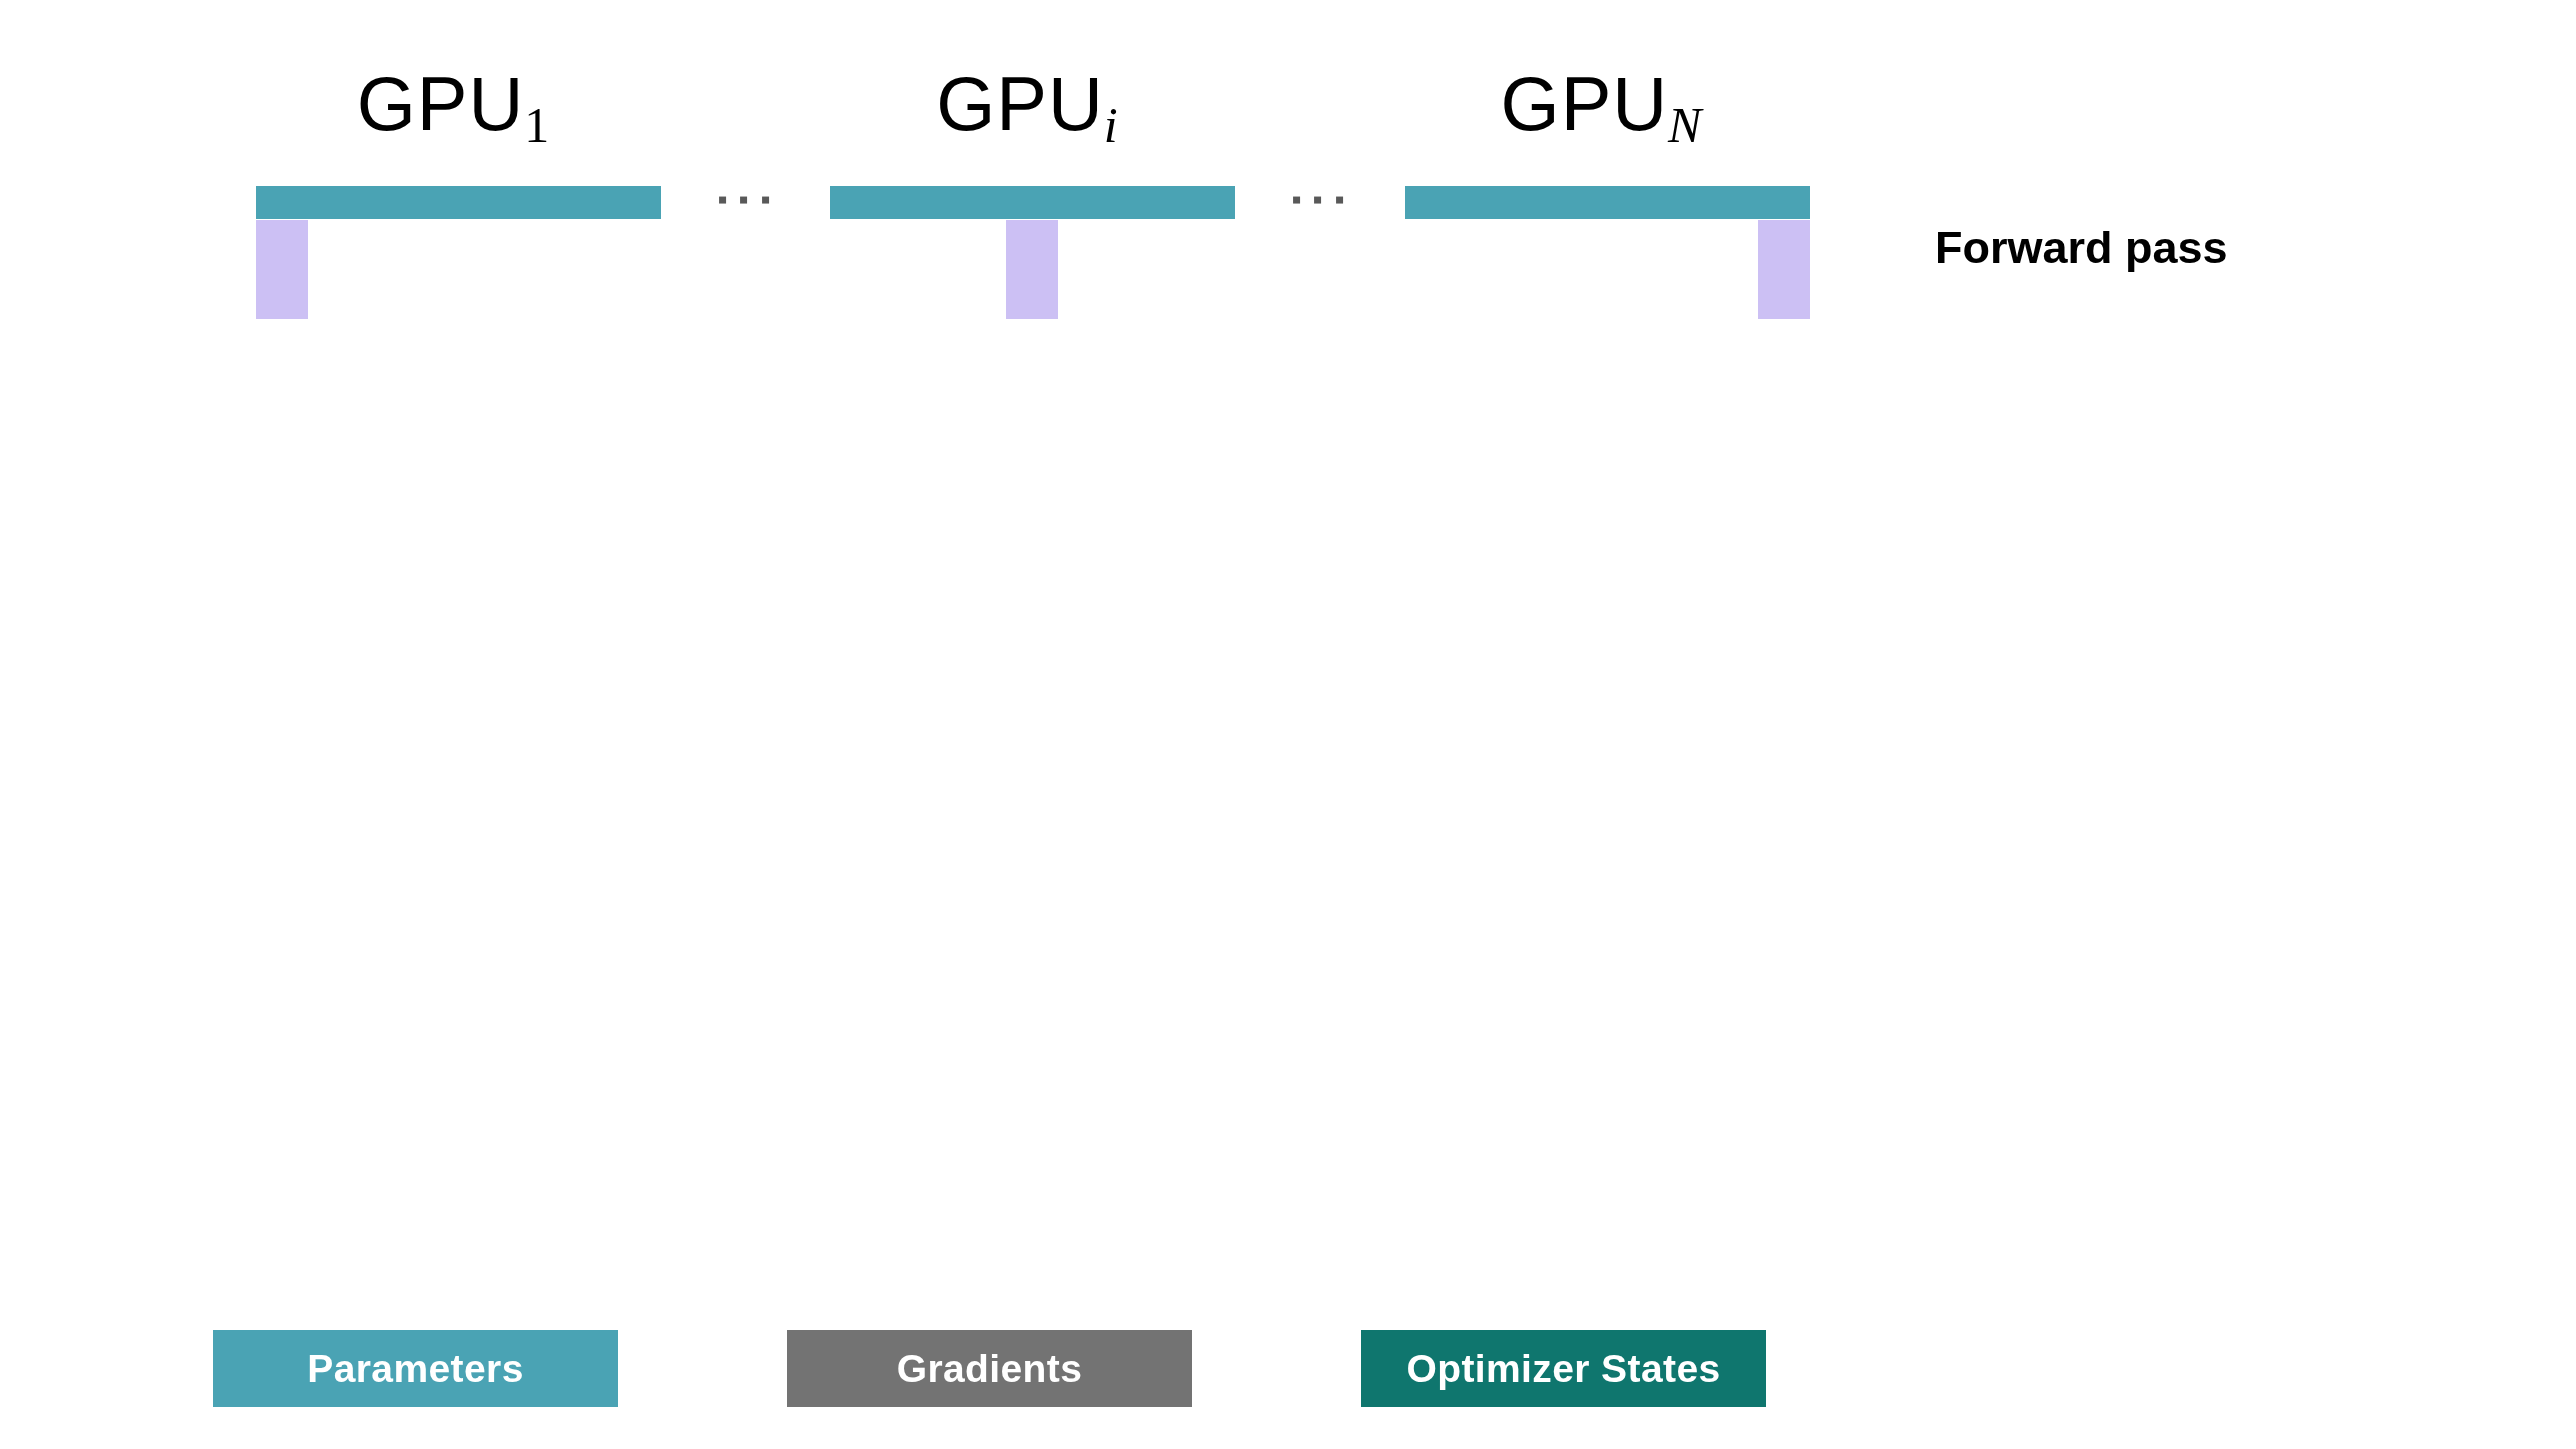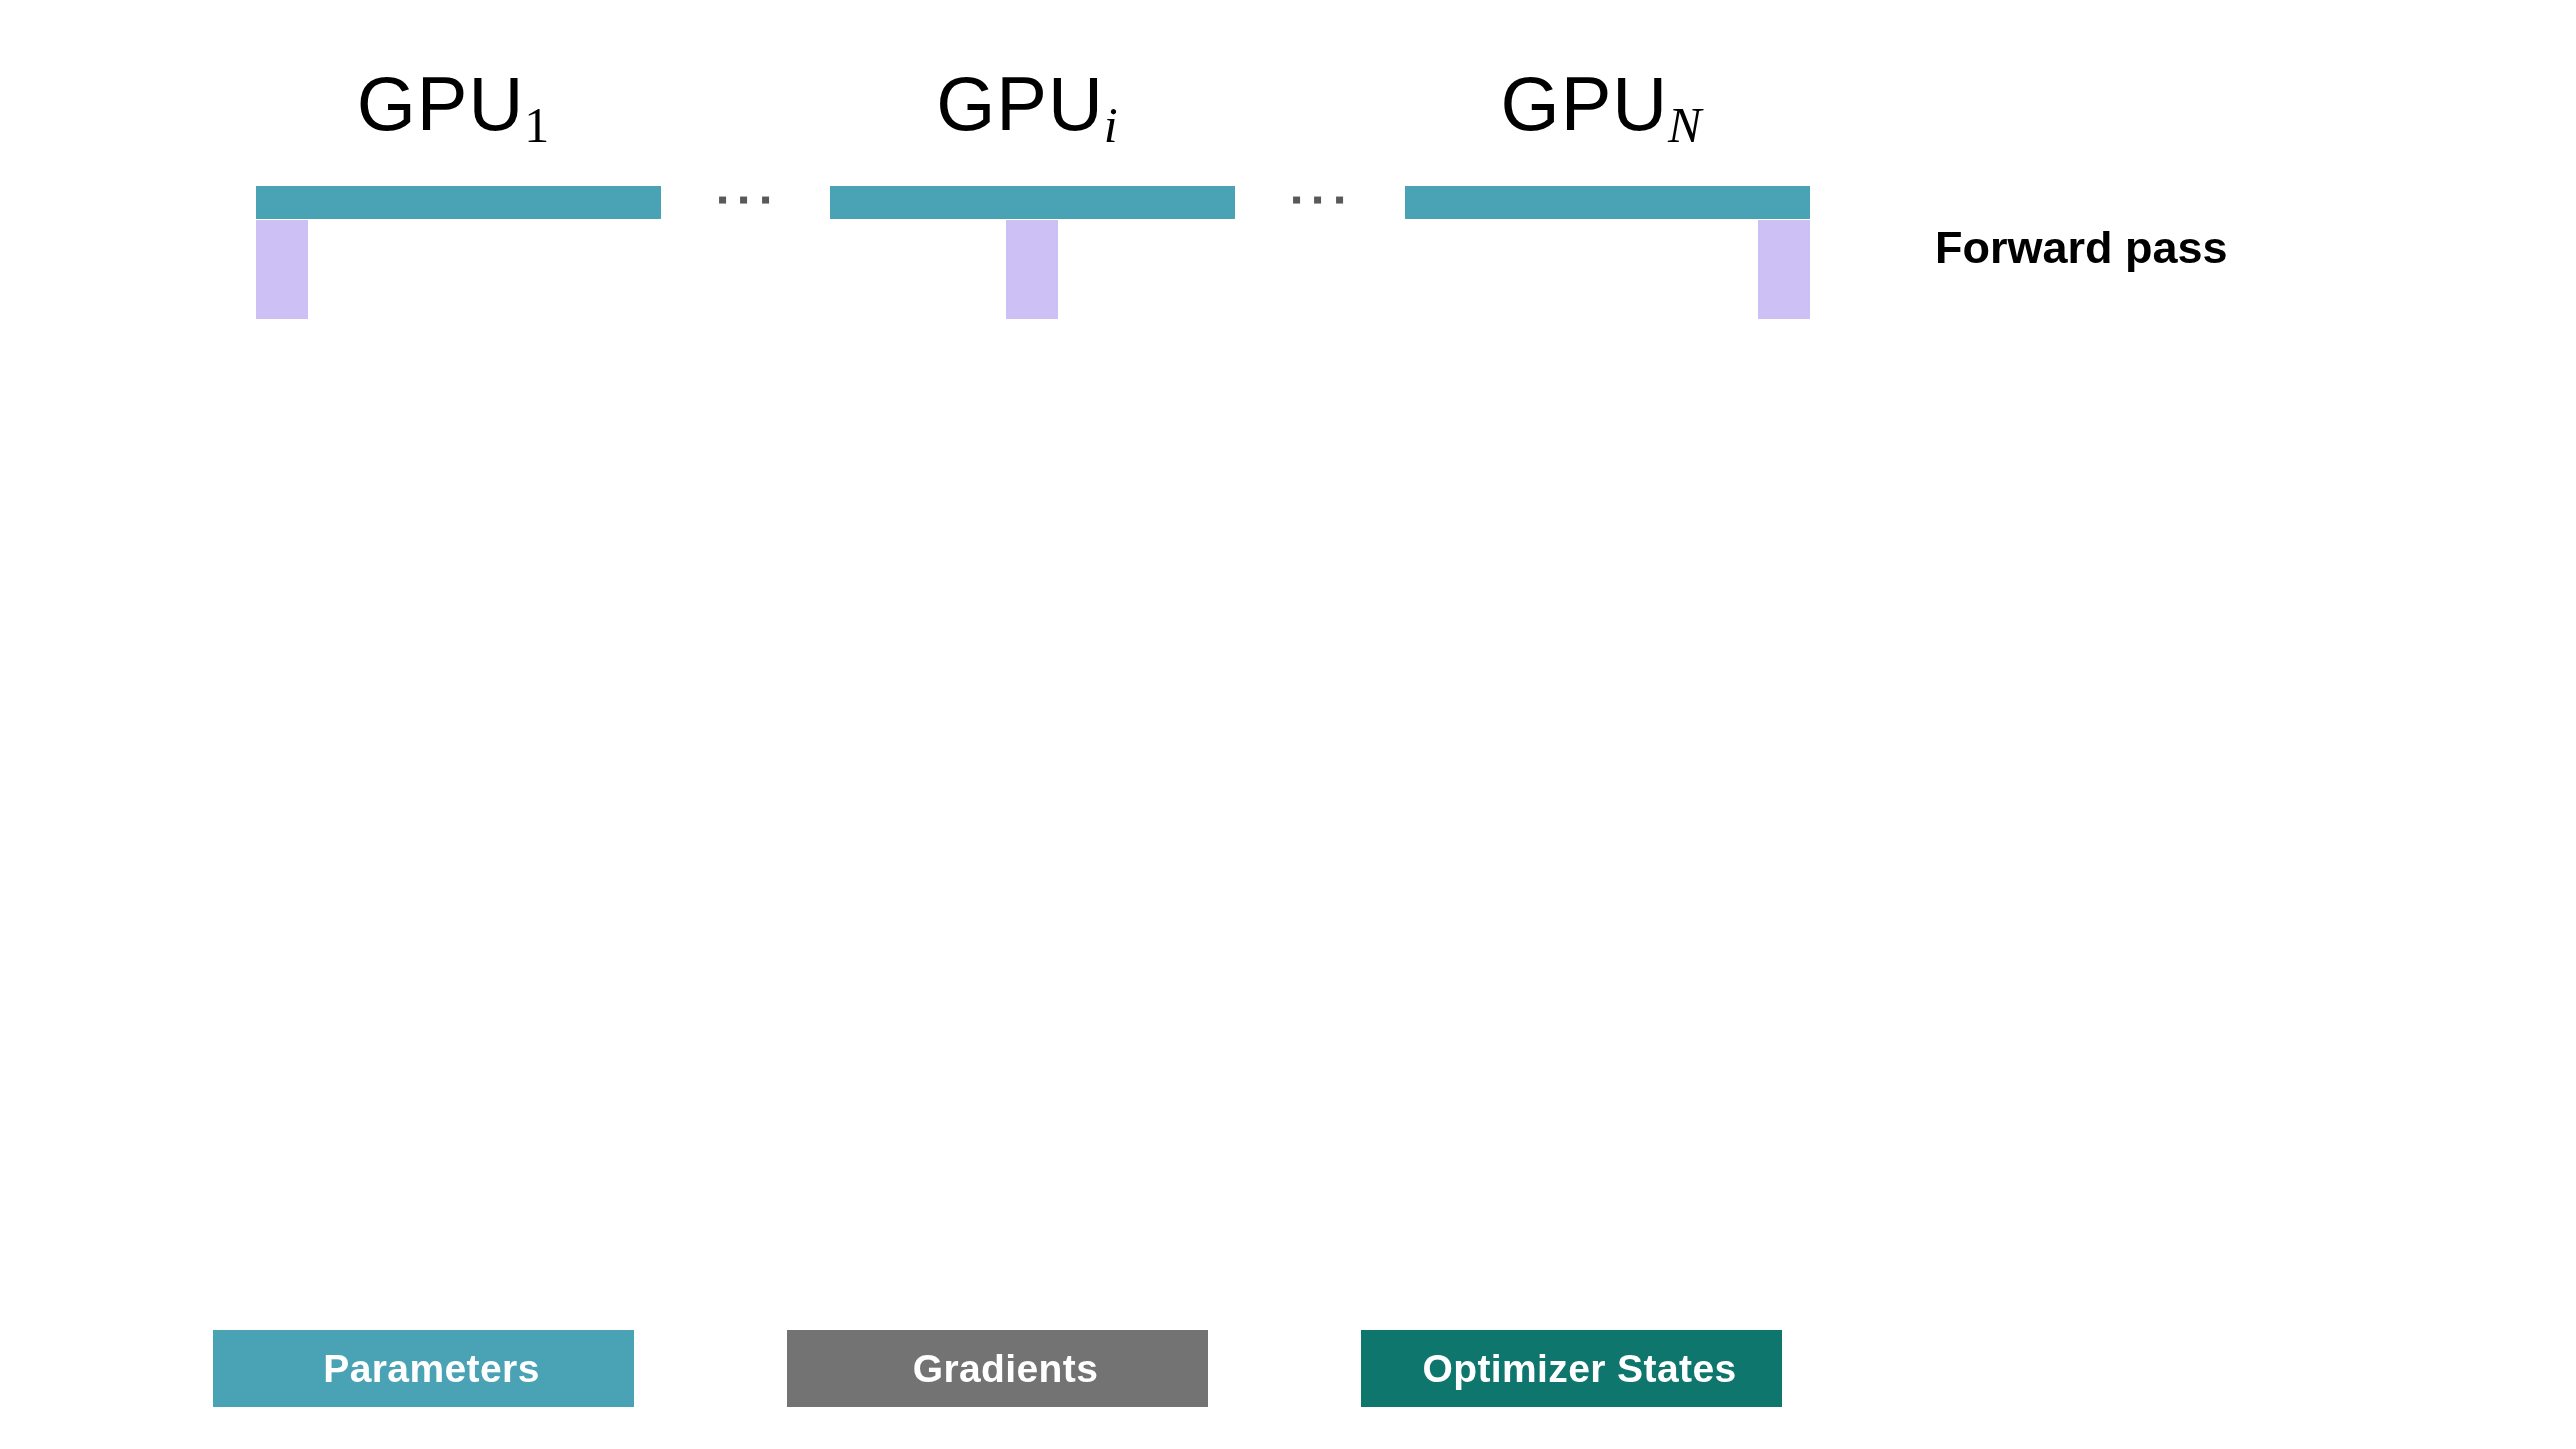--- a/index.html
+++ b/index.html
@@ -95,21 +95,20 @@
 
   
   .legend-item {
     position: absolute;
     top: 1330px;
     width: 405px;
     height: 77px;
     display: flex;
     align-items: center;
     justify-content: center;
-    padding-left: 16px;
   }
   .legend-item span {
     color: #ffffff;
     font-size: 39px;
     font-weight: 700;
     letter-spacing: 0.4px;
     white-space: nowrap;
   }
   #legend-parameters { left: 213px;  background: #4AA3B4; }
   #legend-gradients  { left: 787px;  background: #737373; }

